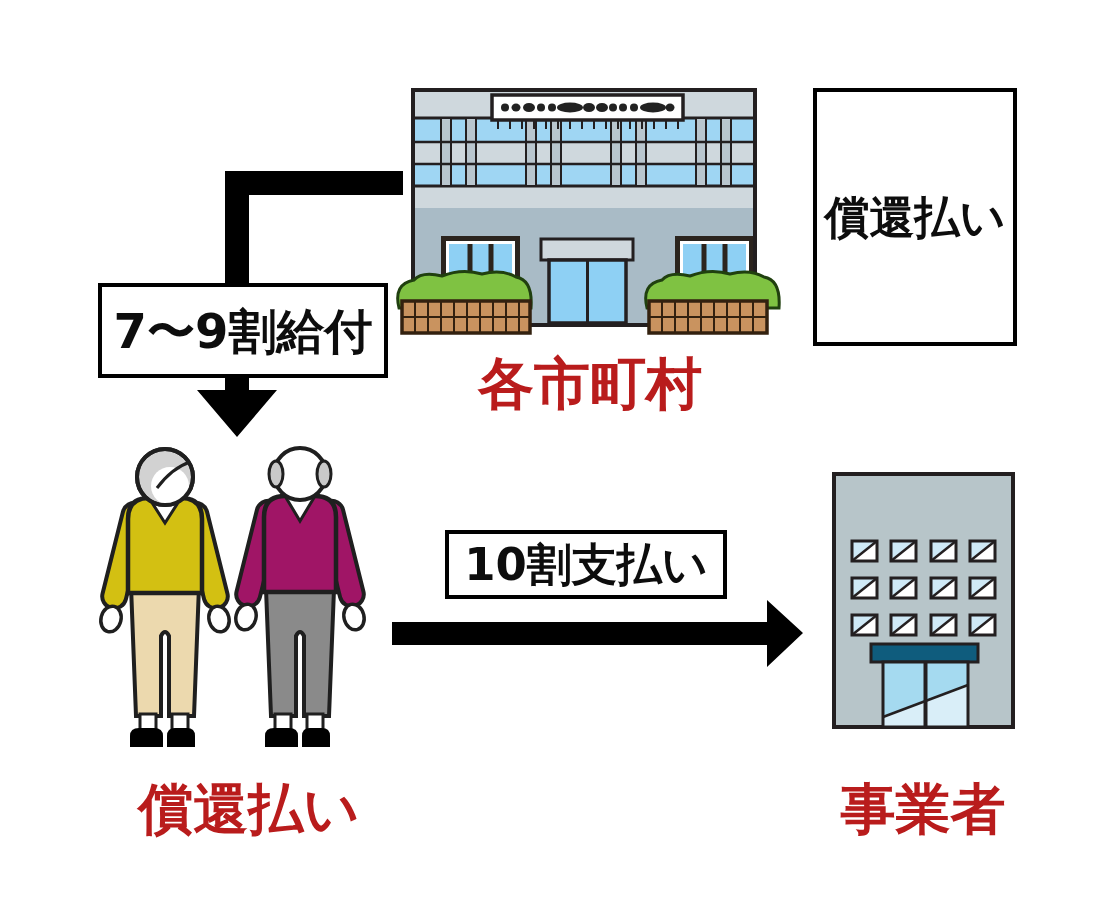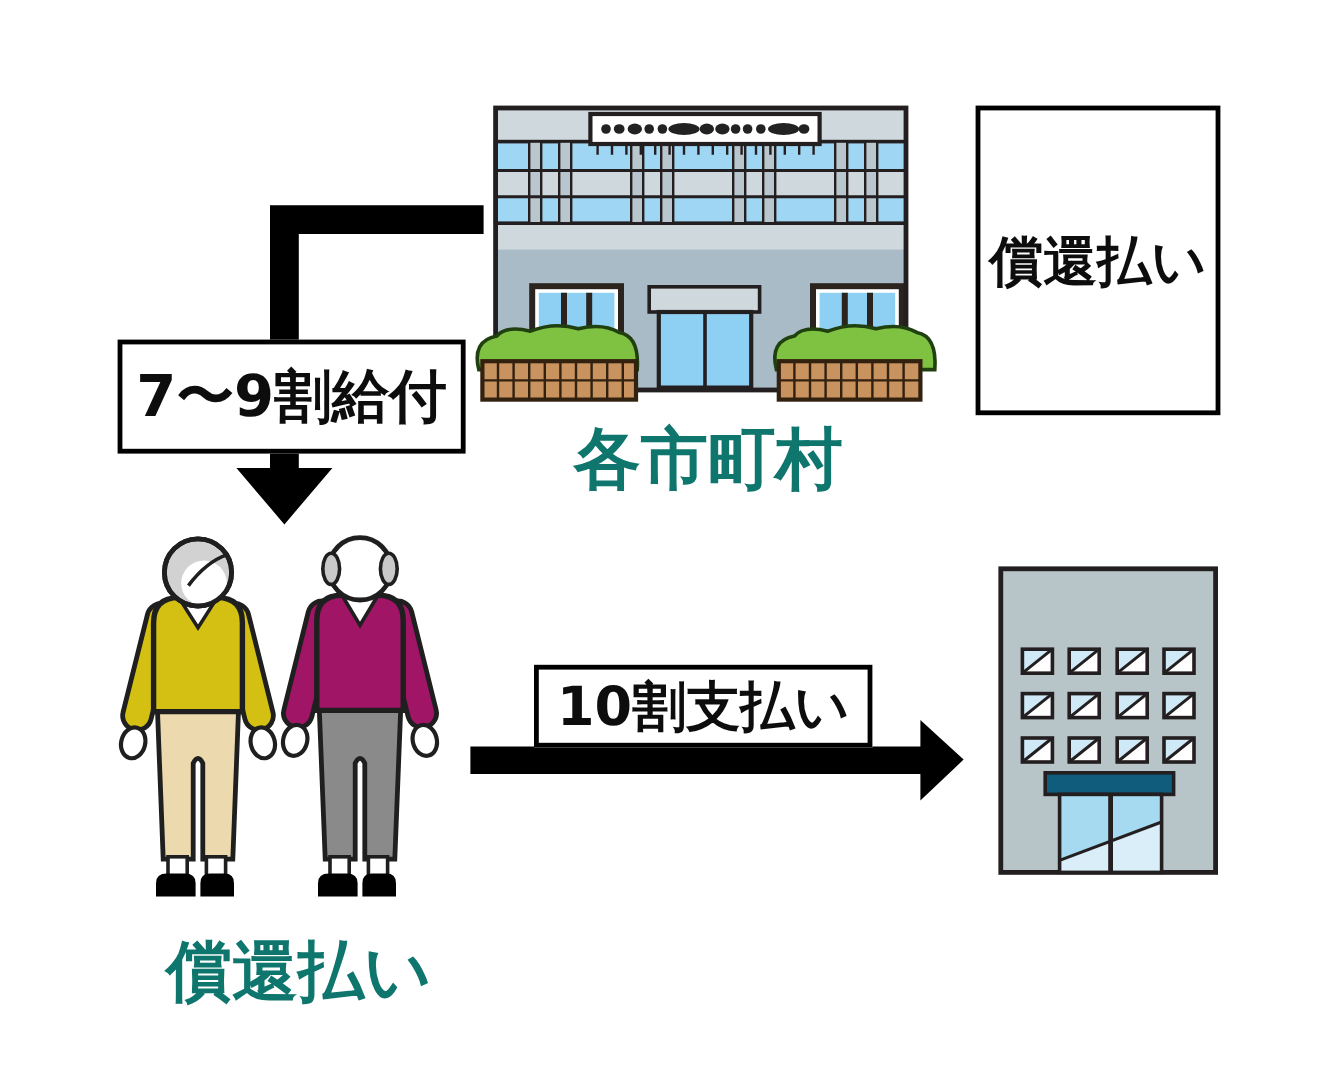--- a/index.html
+++ b/index.html
@@ -6,26 +6,26 @@
   body{font-family:"DejaVu Sans","Liberation Sans",sans-serif;}
   .canvas{position:relative;width:1118px;height:905px;background:#ffffff;overflow:hidden;}
   .scene{position:absolute;left:0;top:0;width:1118px;height:905px;}
   .flow-box{
     position:absolute;background:#ffffff;border:4px solid #000000;
     display:flex;align-items:center;justify-content:center;
     font-weight:900;color:#0d0d0d;line-height:1;white-space:nowrap;
     box-sizing:border-box;letter-spacing:0px;
   }
   .node-label{
-    position:absolute;text-align:center;font-weight:900;color:#0f766e;
+    position:absolute;text-align:center;font-weight:900;color:#b91c1c;
     line-height:1;white-space:nowrap;
   }
   #box-reimbursement{left:813px;top:88px;width:204px;height:258px;font-size:45px;}
   #box-benefit{left:98px;top:283px;width:290px;height:95px;font-size:48px;}
-  #box-payment{left:445px;top:530px;width:282px;height:69px;font-size:45px;margin-top:24px;}
+  #box-payment{left:445px;top:530px;width:282px;height:69px;font-size:45px;}
   #label-municipality{left:420px;top:356px;width:340px;font-size:56px;}
   #label-users{left:88px;top:782px;width:322px;font-size:55px;}
   #label-provider{left:822px;top:782px;width:202px;font-size:55px;}
 </style>
 </head>
 <body>
 
 <div class="canvas">
 
   <svg class="scene" viewBox="0 0 1118 905" xmlns="http://www.w3.org/2000/svg">
@@ -196,13 +196,14 @@
   </div>
 
   <div id="box-payment" class="flow-box">
     <span>10割支払い</span>
   </div>
 
   <div id="label-municipality" class="node-label">各市町村</div>
 
   <div id="label-users" class="node-label">償還払い</div>
 
+  <div id="label-provider" class="node-label">事業者</div>
 </div>
 
 </body></html>

